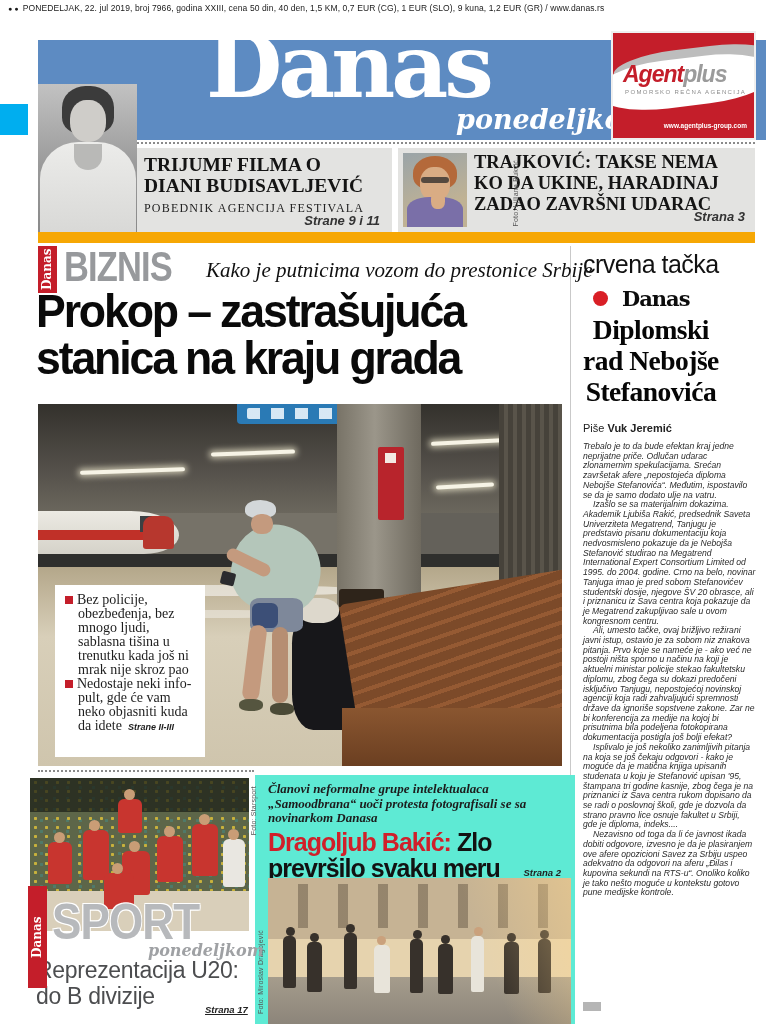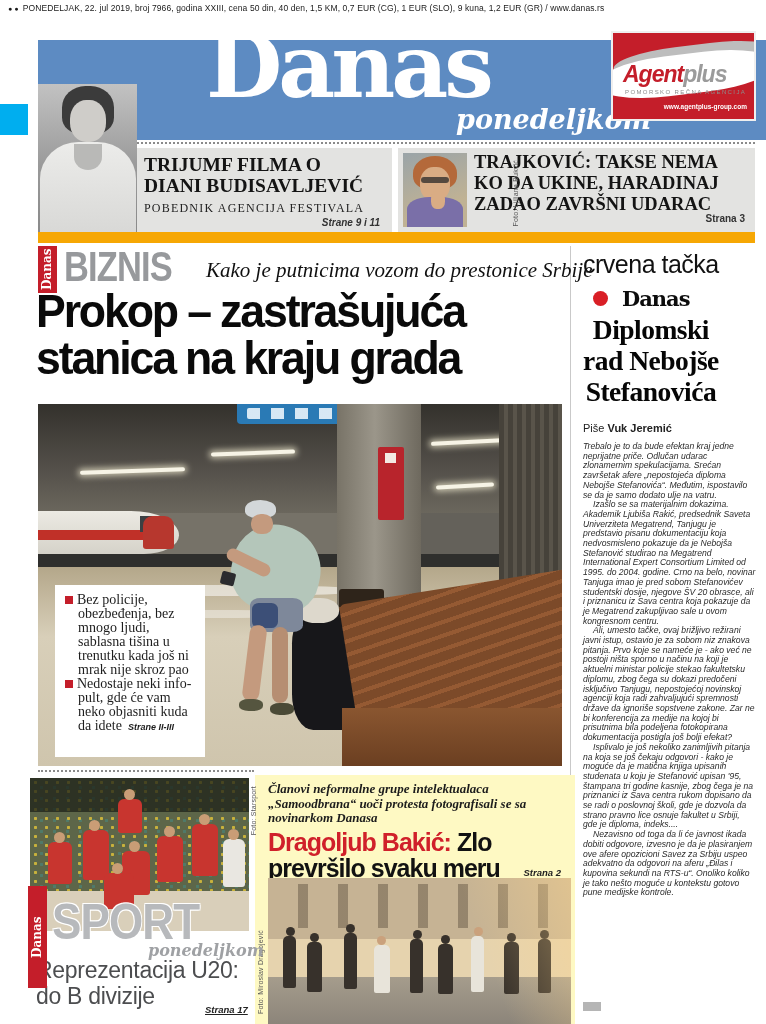--- a/index.html
+++ b/index.html
@@ -11,43 +11,43 @@
   .info-bar { position:absolute; left:8px; top:3px; font-size:8.5px; color:#1a1a1a; letter-spacing:.1px; white-space:nowrap; }
   .info-bar .dots { font-size:7px; margin-right:4px; }
 
   
   .masthead { position:absolute; left:38px; top:40px; width:728px; height:100px; background:#5d8bc2; }
   .logo { position:absolute; left:168px; top:-18px; font-family:"DejaVu Serif", serif; font-weight:bold; font-size:88px; line-height:1; color:#fff; letter-spacing:-4px; }
   .edition { position:absolute; left:418px; top:64px; font-family:"DejaVu Serif", serif; font-style:italic; font-weight:bold; font-size:27px; color:#fff; }
   .cyan-box { position:absolute; left:0; top:104px; width:28px; height:31px; background:#00aeef; }
 
   
-  .ad { position:absolute; left:611px; top:31px; width:145px; height:90px; background:#c41e2a; border:2px solid #efefef; overflow:hidden;text-align:right; }
+  .ad { position:absolute; left:611px; top:31px; width:145px; height:109px; background:#c41e2a; border:2px solid #efefef; overflow:hidden;text-align:right; }
   .ad-swoosh-gray { position:absolute; left:0; top:14%; width:115%; height:32%; background:#bdbdbd; border-radius:50%/65%; transform:rotate(-7deg); }
   .ad-swoosh { position:absolute; left:-12%; top:24%; width:128%; height:46%; background:#fff; border-radius:50%/65%; transform:rotate(-7deg); }
   .ad-brand { position:absolute; left:10px; top:28px; font-style:italic; font-weight:bold; font-size:23px; letter-spacing:-1px; }
   .ad-brand .b1 { color:#c41e2a; } .ad-brand .b2 { color:#9b9b9b; }
   .ad-tagline { position:absolute; left:12px; top:56px; font-size:6px; letter-spacing:1.4px; color:#8c8c8c; }
   .ad-url { position:absolute; right:7px; bottom:9px; font-size:6.5px; font-weight:bold; color:#fff; }
 
   .dotline { position:absolute; border-top:2px dotted #8b8b8b; height:0; }
   #dotline1 { left:38px; top:142px; width:717px; }
   #dotline2 { left:38px; top:770px; width:216px; }
 
   
   .teaser { position:absolute; top:148px; height:84px; background:#e3e3e1; }
   #teaser-film { left:38px; width:354px; }
   #teaser-traj { left:398px; width:357px; }
   .t-head { font-family:"Liberation Serif", serif; font-weight:bold; color:#141414; }
   #teaser-film .t-head { position:absolute; left:106px; top:6px; font-size:19.5px; line-height:1.1; }
   #teaser-film .t-sub { position:absolute; left:106px; top:53px; font-family:"Liberation Serif", serif; font-size:12px; letter-spacing:1.2px; color:#222; }
-  #teaser-film .t-ref { position:absolute; right:12px; bottom:4px; font-size:10px; font-weight:bold; font-style:italic; color:#333; }
+  #teaser-film .t-ref { position:absolute; right:12px; bottom:4px; font-size:13px; font-weight:bold; font-style:italic; color:#333; }
   #teaser-traj .t-head { position:absolute; left:76px; top:4px; font-size:18.5px; line-height:1.14; }
   #teaser-traj .lead { font-weight:bold; }
-  #teaser-traj .t-ref { position:absolute; right:10px; bottom:8px; font-size:10px; font-weight:bold; color:#333;margin-top:28px; }
+  #teaser-traj .t-ref { position:absolute; right:10px; bottom:8px; font-size:13px; font-weight:bold; font-style:italic; color:#333;margin-top:28px; }
 
   
   .film-photo { position:absolute; left:38px; top:84px; width:99px; height:148px; background:linear-gradient(180deg,#c2c2c2,#9a9a9a 55%,#8a8a8a); overflow:hidden; z-index:4; }
   .fp-hair { position:absolute; left:24px; top:2px; width:52px; height:48px; background:#3b3b3b; border-radius:45% 45% 35% 35%; }
   .fp-face { position:absolute; left:32px; top:16px; width:36px; height:42px; background:#cfcdc9; border-radius:45%; }
   .fp-body { position:absolute; left:2px; top:58px; width:96px; height:92px; background:linear-gradient(180deg,#ececea,#d8d8d6); border-radius:40% 40% 0 0; }
   .fp-collar { position:absolute; left:36px; top:60px; width:28px; height:26px; background:#b9b9b7; border-radius:0 0 50% 50%; }
 
   
   .traj-photo { position:absolute; left:5px; top:5px; width:64px; height:74px; background:linear-gradient(160deg,#9aa4a8,#c0b294 70%); overflow:hidden; }
@@ -125,21 +125,21 @@
   .col-dot { width:15px; height:15px; border-radius:50%; background:#d91f26; margin-right:14px; }
   .col-brand { font-family:"DejaVu Serif", serif; font-weight:bold; font-size:21px; color:#0c0c0c; letter-spacing:-1px; }
   .col-headline { position:absolute; left:0; top:64px; font-family:"Liberation Serif", serif; font-weight:bold; font-size:27.5px; line-height:1.13; color:#060606; letter-spacing:-.5px;text-align:center; }
   .col-byline { position:absolute; left:0; top:172px; font-size:11px; color:#222; }
   .col-byline b { font-weight:bold; }
   .col-body { position:absolute; left:0; top:192px; width:173px; font-style:italic; font-size:8.6px; line-height:1.13; color:#2a2a2a; }
   .col-body p + p { text-indent:10px; }
   .col-endbox { position:absolute; left:583px; top:1002px; width:18px; height:9px; background:#b5b5b5; }
 
   
-  .bakic { position:absolute; left:255px; top:775px; width:320px; height:249px; background:#fef9c3; padding:7px 10px 0 13px; overflow:hidden; }
+  .bakic { position:absolute; left:255px; top:775px; width:320px; height:249px; background:#5eead4; padding:7px 10px 0 13px; overflow:hidden; }
   .bk-intro { font-family:"Liberation Serif", serif; font-style:italic; font-weight:bold; font-size:13px; line-height:1.12; color:#1c1c1c; }
   .bk-head { margin-top:3px; font-size:26px; font-weight:800; line-height:1.0; letter-spacing:-1px; transform:scaleX(.96); transform-origin:left top; width:104%; }
   .bk-head .red { color:#d0202a; }
   .bk-head .blk { color:#121212; }
   .bk-ref { position:absolute; right:14px; top:92px; font-size:9.5px; font-weight:bold; font-style:italic; color:#222; }
   .bk-photo { position:absolute; left:13px; top:103px; width:303px; height:146px; background:linear-gradient(180deg,#c6b394 0 42%, #e6d3ae 42% 68%, #a59c8c 68%, #8c857a); overflow:hidden; }
   .bk-windows { position:absolute; left:0; top:4%; width:100%; height:30%; background:repeating-linear-gradient(90deg, rgba(0,0,0,0) 0 30px, rgba(70,58,44,.38) 30px 40px); }
   .bk-sun { position:absolute; right:0; top:0; width:45%; height:100%; background:linear-gradient(250deg, rgba(255,214,140,.45), rgba(255,214,140,0) 60%); }
   .bk-fig { position:absolute; background:#37312b; border-radius:5px 5px 2px 2px; }
   .bk-fig::before { content:""; position:absolute; left:20%; top:-9px; width:9px; height:9px; border-radius:50%; background:#37312b; }

